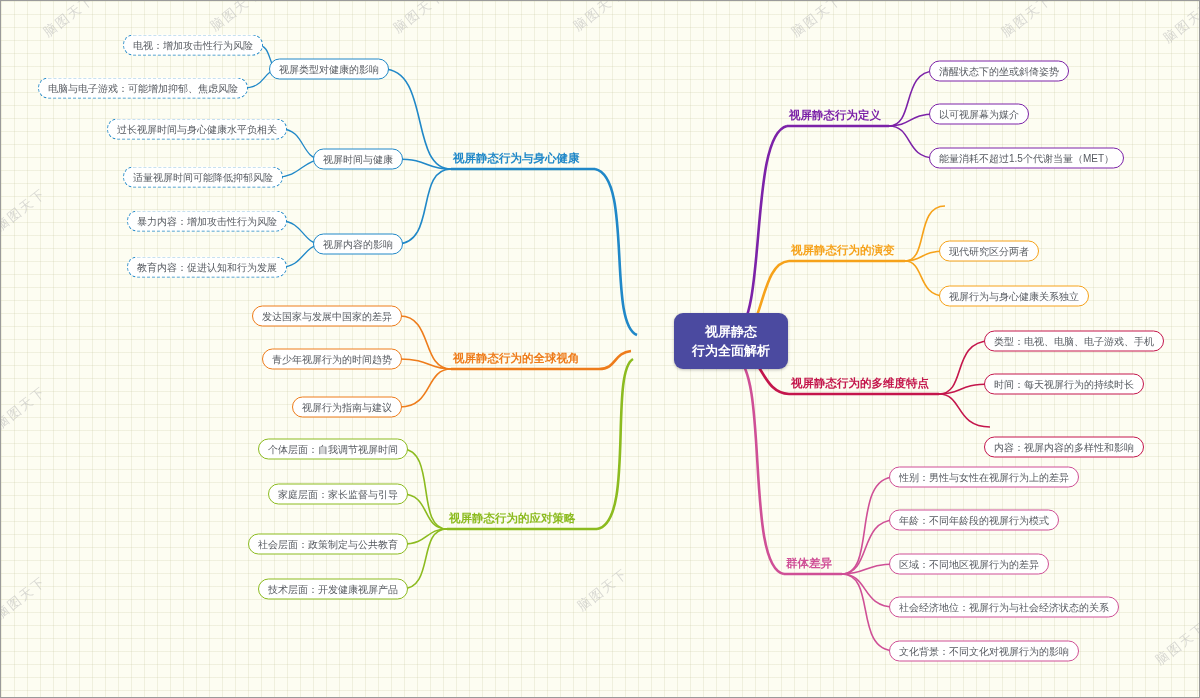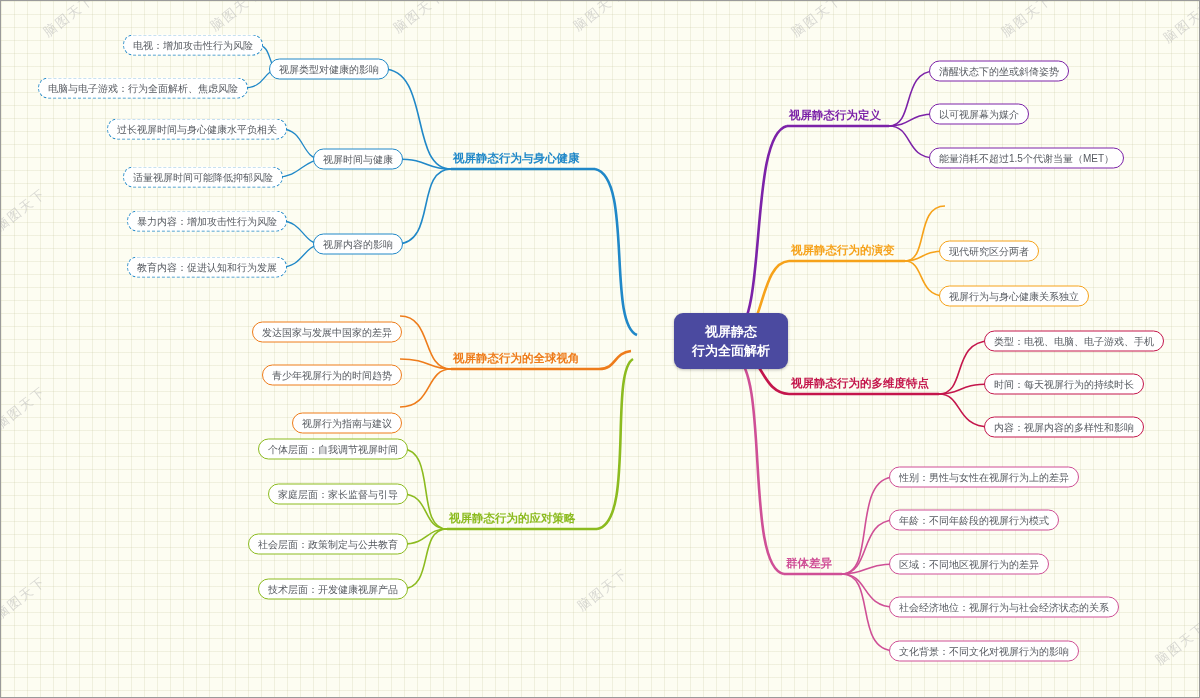--- a/index.html
+++ b/index.html
@@ -29,21 +29,21 @@
     line-height:16px;white-space:nowrap;background:transparent;
   }
   .center-node{
     position:absolute;z-index:3;left:625px;top:312px;width:114px;height:56px;
     background:#4b4aa0;border-radius:9px;color:#fff;font-weight:bold;font-size:13px;
     display:flex;flex-direction:column;align-items:center;justify-content:center;
     line-height:1.5;box-shadow:0 1px 3px rgba(0,0,0,.25);margin-left:48px;
   }
   
   .blue  {border-color:#2088c8;}  .blue-t  {color:#2088c8;}
-  .orange{border-color:#ee7c1b;margin-top:16px;}  .orange-t{color:#ee7c1b;}
+  .orange{border-color:#ee7c1b;}  .orange-t{color:#ee7c1b;}
   .green {border-color:#8cbb1f;}  .green-t {color:#8cbb1f;}
   .purple{border-color:#7c22a8;}  .purple-t{color:#7c22a8;}
   .amber {border-color:#f6a21a;}  .amber-t {color:#f6a21a;}
   .crims {border-color:#c4164c;}  .crims-t {color:#c4164c;font-family:Liberation Serif, serif;}
   .pink  {border-color:#cf4f96;}  .pink-t  {color:#cf4f96;}
 </style>
 </head>
 <body>
 
 <div id="canvas">
@@ -126,21 +126,21 @@
       <path d="M841 573 C866 573 864 563 894 563" stroke-width="1.6"></path>
       <path d="M841 573 C868 573 860 606 894 606" stroke-width="1.6"></path>
       <path d="M841 573 C876 573 852 650 894 650" stroke-width="1.6"></path>
     </g>
   </svg>
 
   <div class="blabel blue-t" style="left:452px;top:149px">视屏静态行为与身心健康</div>
 
   <div class="node blue" style="right:810px;top:68px">视屏类型对健康的影响</div>
   <div class="node blue leaf" style="right:936px;top:44px">电视：增加攻击性行为风险</div>
-  <div class="node blue leaf" style="right:951px;top:87px">电脑与电子游戏：行为全面解析、焦虑风险</div>
+  <div class="node blue leaf" style="right:951px;top:87px">电脑与电子游戏：可能增加抑郁、焦虑风险</div>
 
   <div class="node blue" style="right:796px;top:158px">视屏时间与健康</div>
   <div class="node blue leaf" style="right:912px;top:128px">过长视屏时间与身心健康水平负相关</div>
   <div class="node blue leaf" style="right:916px;top:176px">适量视屏时间可能降低抑郁风险</div>
 
   <div class="node blue" style="right:796px;top:243px">视屏内容的影响</div>
   <div class="node blue leaf" style="right:912px;top:220px">暴力内容：增加攻击性行为风险</div>
   <div class="node blue leaf" style="right:912px;top:266px">教育内容：促进认知和行为发展</div>
 
   <div class="blabel orange-t" style="left:452px;top:349px">视屏静态行为的全球视角</div>
@@ -164,21 +164,21 @@
   <div class="node purple" style="left:928px;top:113px">以可视屏幕为媒介</div>
   <div class="node purple" style="left:928px;top:157px">能量消耗不超过1.5个代谢当量（MET）</div>
 
   <div class="blabel amber-t" style="left:790px;top:241px">视屏静态行为的演变</div>
   <div class="node amber" style="left:938px;top:250px">现代研究区分两者</div>
   <div class="node amber" style="left:938px;top:295px">视屏行为与身心健康关系独立</div>
 
   <div class="blabel crims-t" style="left:790px;top:374px">视屏静态行为的多维度特点</div>
   <div class="node crims" style="left:983px;top:383px">时间：每天视屏行为的持续时长</div>
   <div class="node crims" style="left:983px;top:340px">类型：电视、电脑、电子游戏、手机</div>
-  <div class="node crims" style="left:983px;top:426px">内容：视屏内容的多样性和影响</div>
+  <div class="node crims" style="left:983px;top:446px">内容：视屏内容的多样性和影响</div>
 
   <div class="blabel pink-t" style="left:785px;top:554px">群体差异</div>
   <div class="node pink" style="left:888px;top:476px">性别：男性与女性在视屏行为上的差异</div>
   <div class="node pink" style="left:888px;top:519px">年龄：不同年龄段的视屏行为模式</div>
   <div class="node pink" style="left:888px;top:563px">区域：不同地区视屏行为的差异</div>
   <div class="node pink" style="left:888px;top:606px">社会经济地位：视屏行为与社会经济状态的关系</div>
   <div class="node pink" style="left:888px;top:650px">文化背景：不同文化对视屏行为的影响</div>
 
 </div>
 

